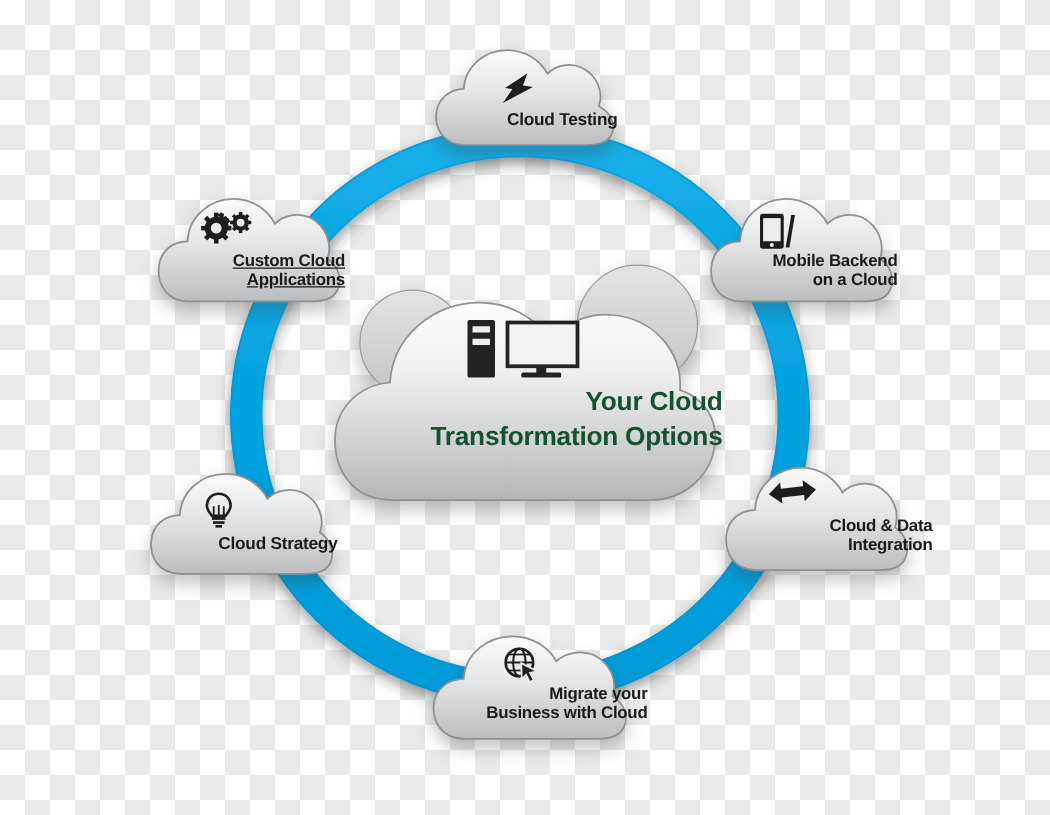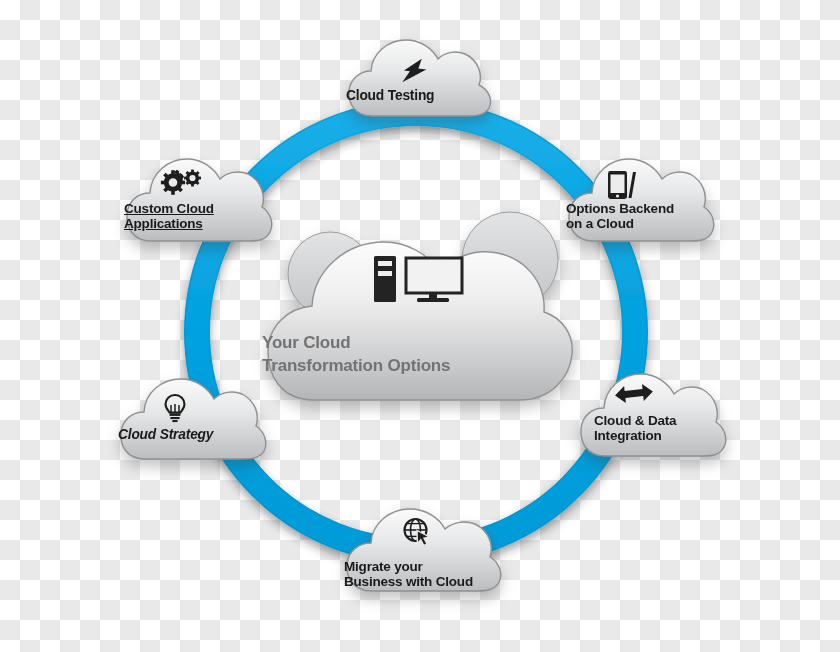--- a/index.html
+++ b/index.html
@@ -38,21 +38,21 @@
 
   
   .cloud {
     position: absolute;
     filter: drop-shadow(0 7px 7px rgba(60,60,60,0.30));
   }
   .cloud svg { display: block; overflow: visible; }
 
   .cloud-label {
     position: absolute;
-    text-align: left;
+    text-align: right;
     color: #1a1a1a;
     font-weight: bold;
     line-height: 1.12;
     letter-spacing: -0.2px;
     white-space: pre-line;
     pointer-events: none;
   }
 
   .cloud-icon {
     position: absolute;
@@ -63,47 +63,47 @@
   
   #center-cloud-group {
     position: absolute;
     left: 262px;
     top: 212px;
     width: 316px;
     height: 230px;
   }
   #center-label {
     left: 0;
-    top: 120px;
+    top: 96px;
     width: 316px;
-    font-size: 17px;
+    font-size: 21px;
     line-height: 1.35;
-    color: #737373;
+    color: #14532d;
     letter-spacing: -0.2px;
   }
   #center-icon { left: 110px; top: 42px; }
 
   
   #cloud-testing        { left: 346px;  top: 36px;  }
   #cloud-custom-apps    { left: 124px;  top: 155px; }
   #cloud-mobile-backend { left: 566px;  top: 155px; }
   #cloud-integration    { left: 578px;  top: 370px; }
   #cloud-strategy       { left: 118px;  top: 375px; }
   #cloud-migrate        { left: 344px;  top: 505px; }
 
   .sat-label { font-size: 13.5px; }
   .sat-label.one-line { font-size: 13.8px; }
 
   
   .lbl-testing    { left: 0;  top: 52px;  width: 148px; }
   .lbl-custom     { left: 0;  top: 46px;  width: 152px; text-decoration: underline; }
   .lbl-mobile     { left: 0;  top: 46px;  width: 152px; }
   .lbl-integr     { left: 16px;  top: 43px;  width: 152px; }
-  .lbl-strategy   { left: 0;  top: 52px;  width: 152px; font-style: italic; }
-  .lbl-migrate    { left: 0;  top: 42px;  width: 162px; margin-top: 12px; }
+  .lbl-strategy   { left: 0;  top: 52px;  width: 152px; }
+  .lbl-migrate    { left: 12px;  top: 42px;  width: 162px; }
 
   .ico-testing  { left: 54px; top: 20px; }
   .ico-custom   { left: 36px; top: 14px; }
   .ico-mobile   { left: 40px; top: 14px; }
   .ico-integr   { left: 36px; top: 12px; }
   .ico-strategy { left: 44px; top: 18px; }
   .ico-migrate  { left: 58px; top: 12px; }
 
   .cloud-group { position: absolute; }
 </style>
@@ -275,21 +275,21 @@
       </svg>
     </div>
     <div class="cloud-icon ico-mobile">
       <svg width="34" height="32" viewBox="0 0 34 32" xmlns="http://www.w3.org/2000/svg">
         <rect x="2" y="2" width="19" height="28" rx="2.4" fill="#1e1e1e"></rect>
         <rect x="4.5" y="5.5" width="14" height="18.5" fill="#ededee"></rect>
         <circle cx="11.5" cy="27" r="1.6" fill="#ededee"></circle>
         <path d="M 27 3 L 30 3 L 25.5 29 L 22.5 29 Z" fill="#1e1e1e"></path>
       </svg>
     </div>
-    <div class="cloud-label sat-label lbl-mobile">Options Backend
+    <div class="cloud-label sat-label lbl-mobile">Mobile Backend
 on a Cloud</div>
   </div>
 
   <div class="cloud-group" id="cloud-integration">
     <div class="cloud" style="left:0;top:0;">
       <svg width="152" height="92" viewBox="0 0 152 92" xmlns="http://www.w3.org/2000/svg">
         <defs>
           <linearGradient id="sg4" x1="0" y1="0" x2="0" y2="1">
             <stop offset="0%" stop-color="#fafafa"></stop>
             <stop offset="40%" stop-color="#e7e8e9"></stop>

